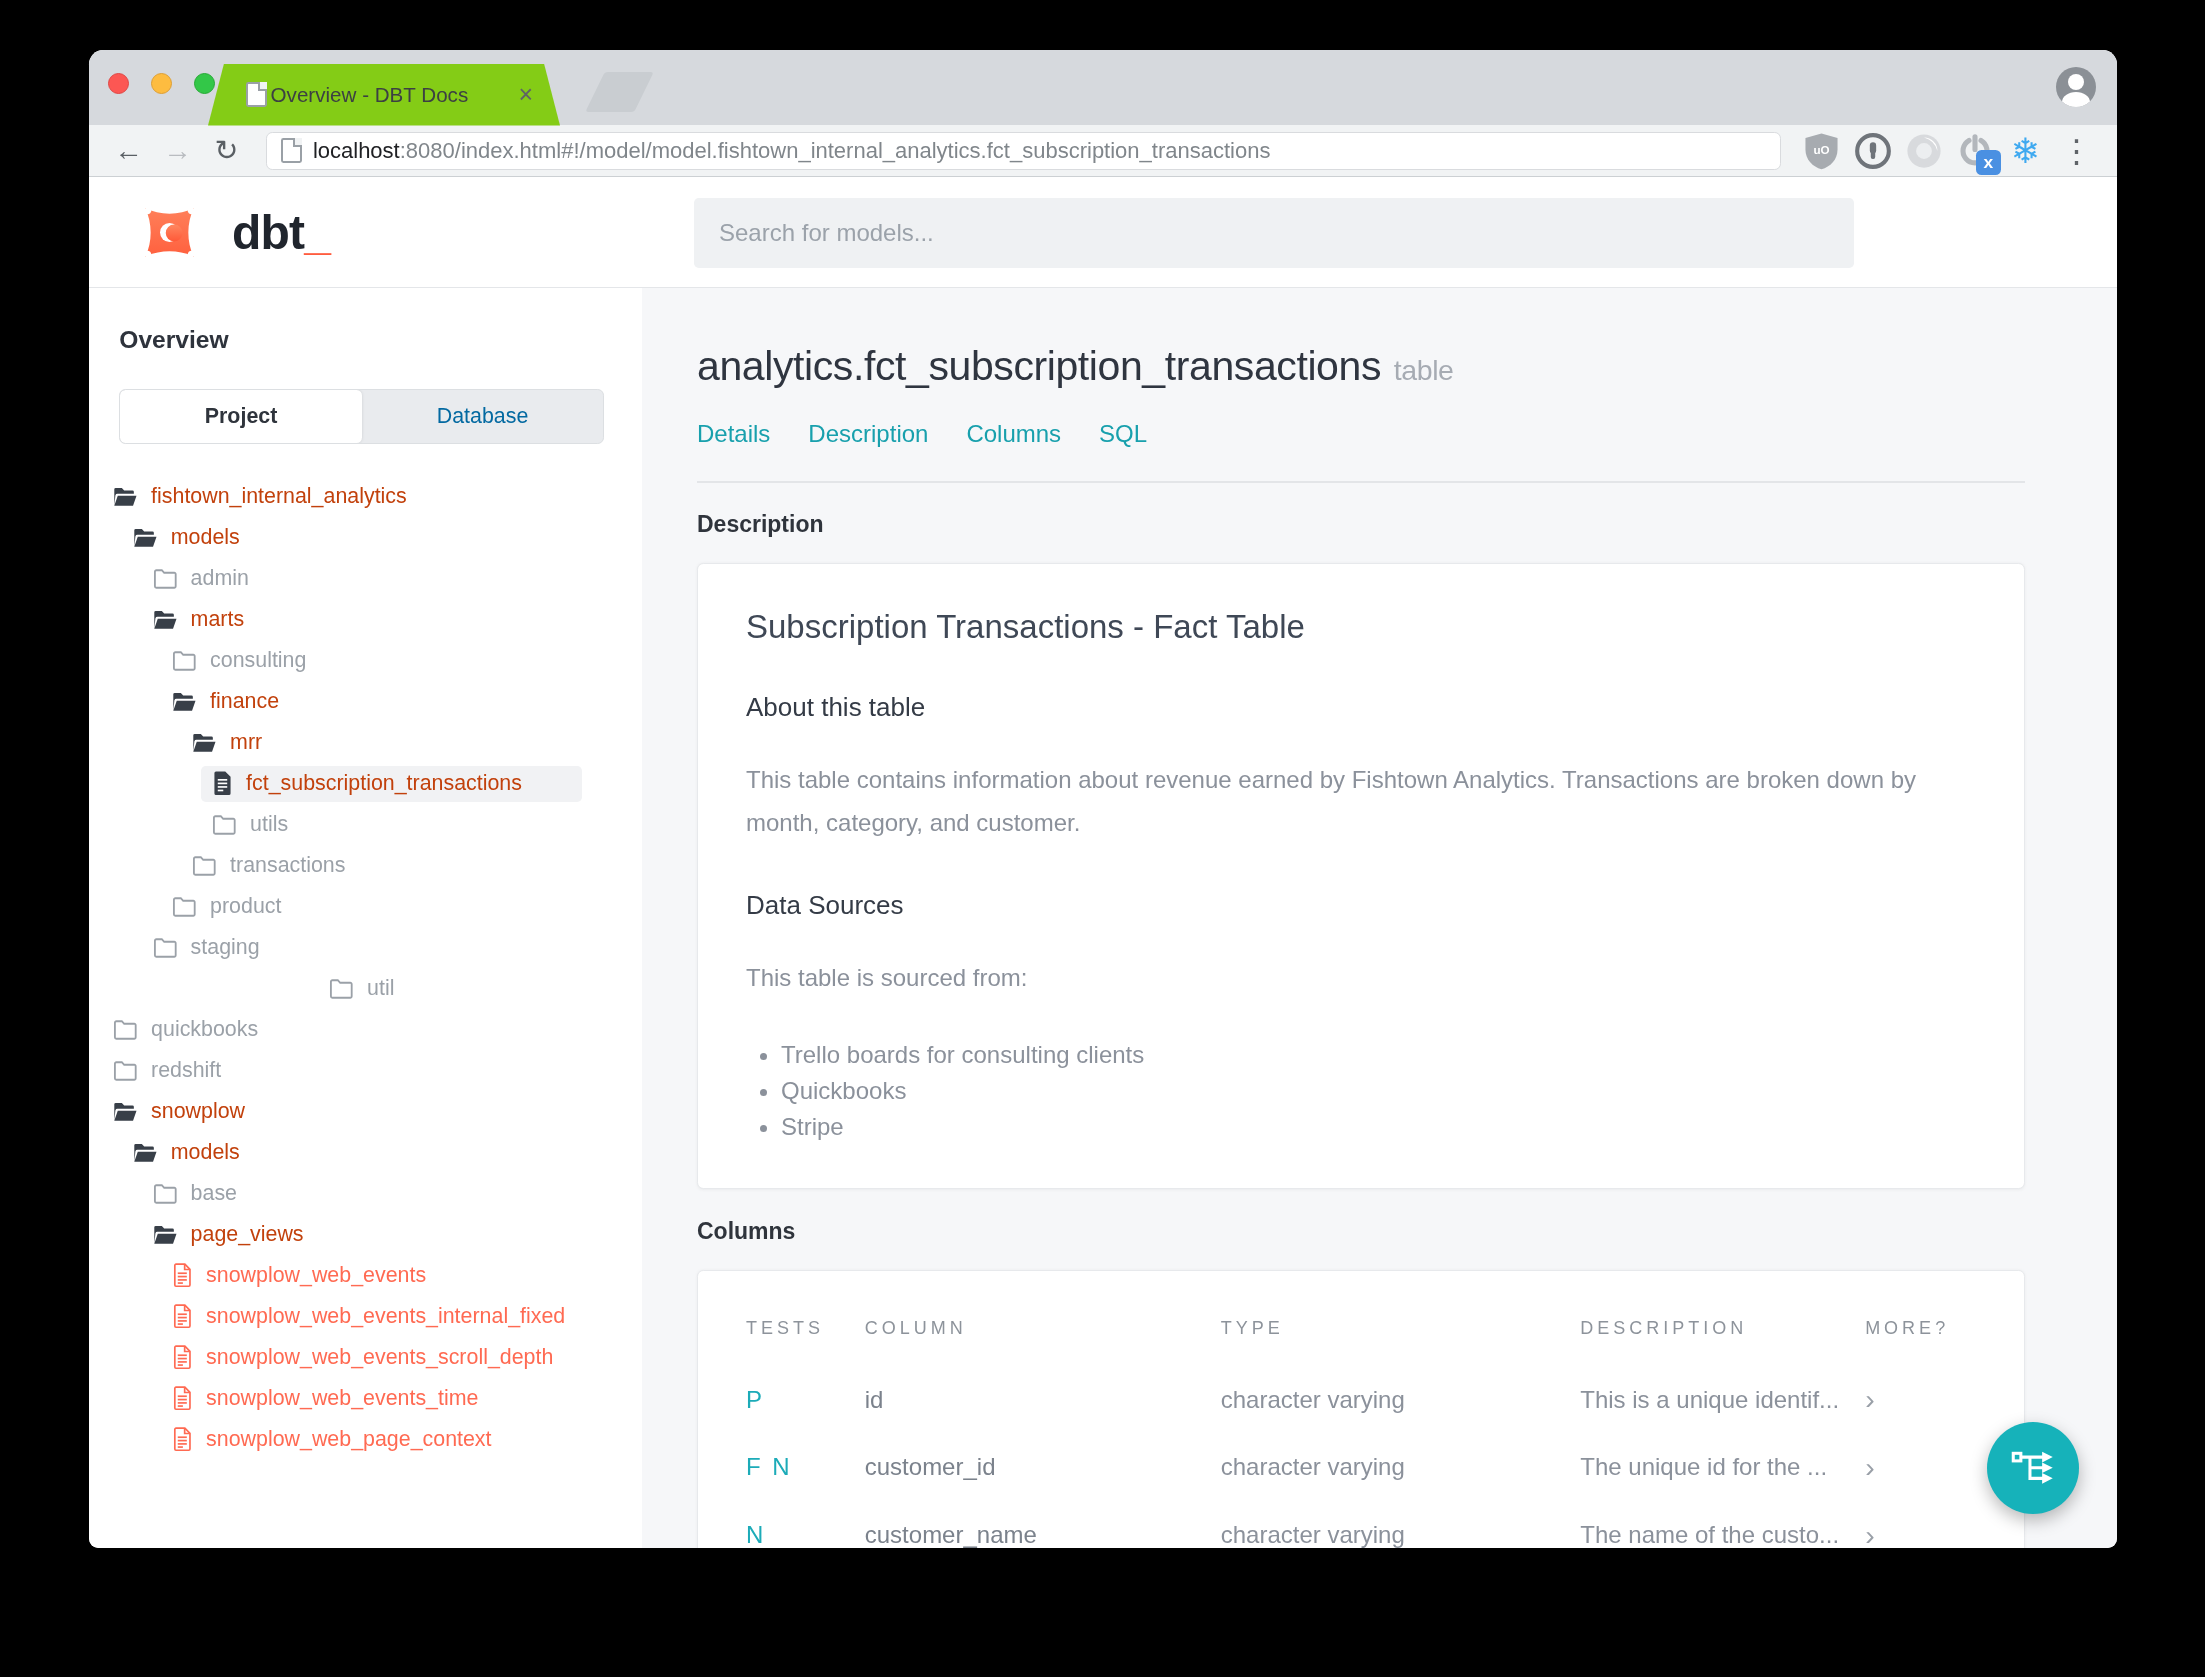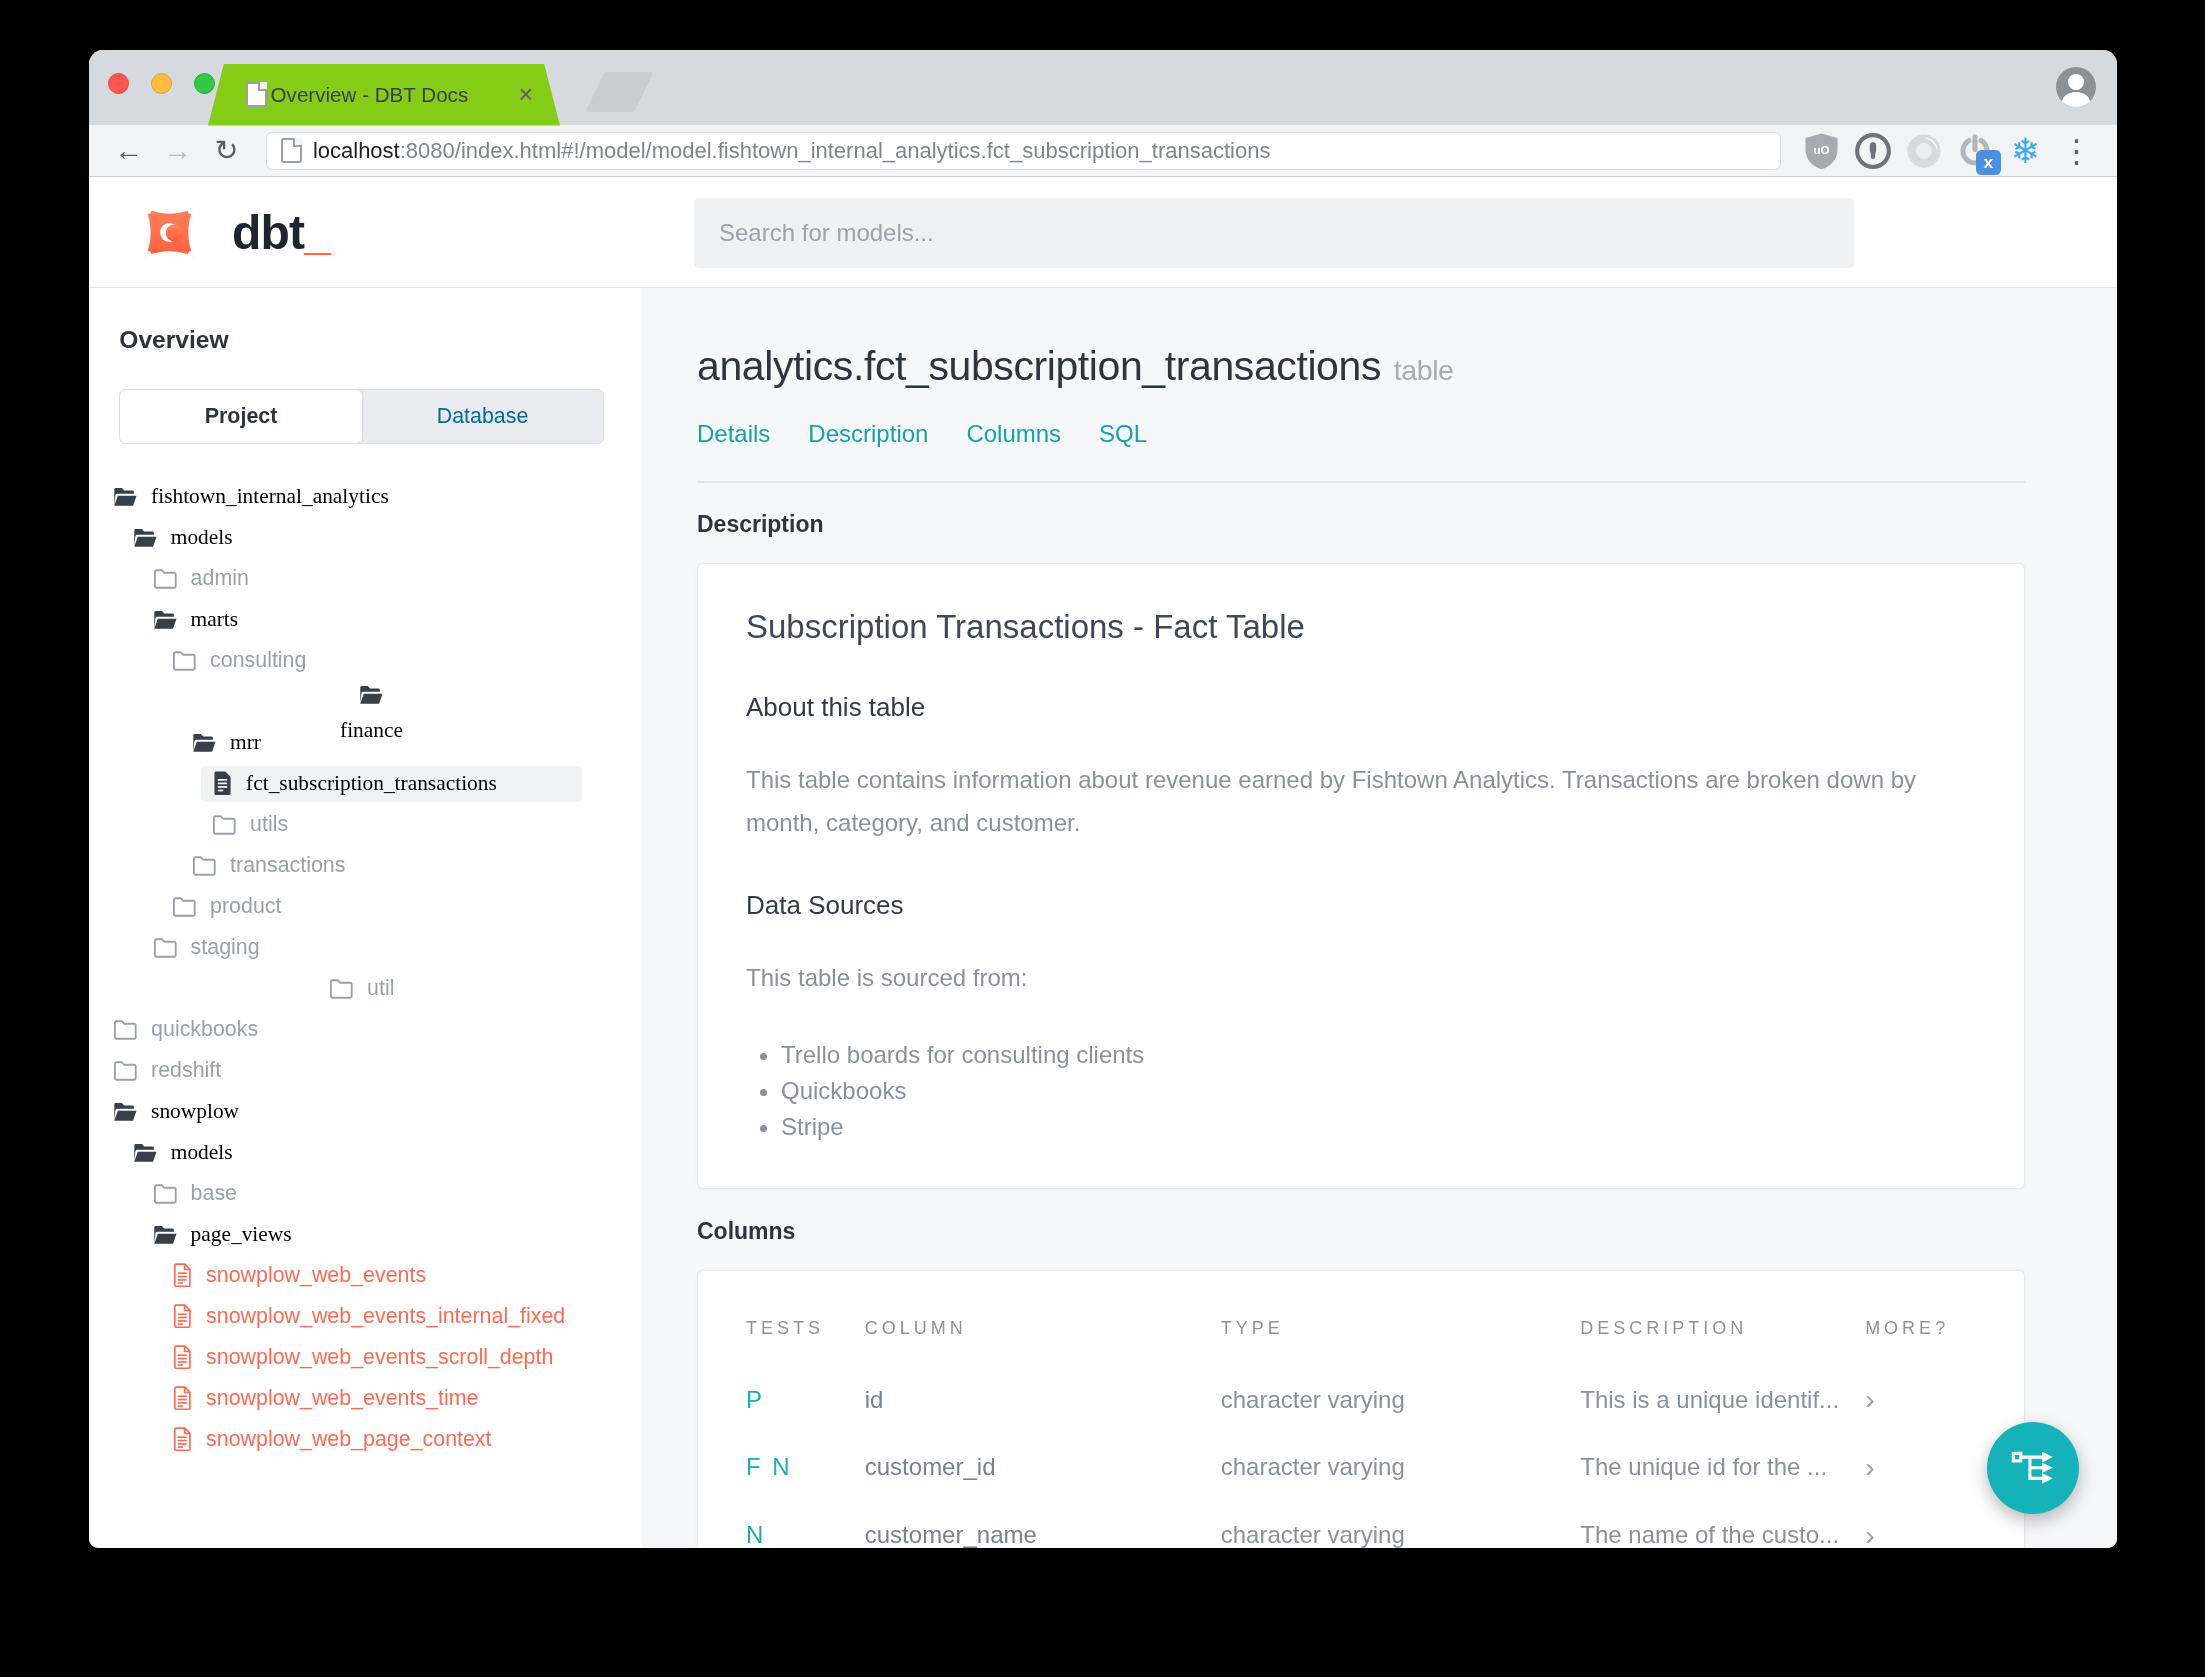--- a/index.html
+++ b/index.html
@@ -69,21 +69,21 @@
             border-radius:6.3px; margin:35px 0 32px 6.3px; overflow:hidden; }
   .seg { flex:1; display:flex; align-items:center; justify-content:center; font-size:21.4px; }
   .seg.active { background:#fff; border-radius:5.5px; box-shadow:0 0 3.2px rgba(0,0,0,.12);
                 font-weight:bold; color:#2f343c; }
   .seg.inactive { color:#0369a1; }
   .tree { width:469px; }
   .trow { height:41px; display:flex; align-items:center; }
   .ti { display:flex; align-items:center; gap:13.5px; height:36px; padding:0 11px; margin-left:-11px;
         flex:1; border-radius:4.8px; font-size:21.4px; white-space:nowrap; }
   .ti.selected { background:#f1f2f4; }
-  .ti.dark { color:#000000;font-family:Liberation Serif, serif; } .ti.grey { color:#9ba1a8; } .ti.red { color:#ff6a52; }
+  .ti.dark { color:#c2410c; } .ti.grey { color:#9ba1a8; } .ti.red { color:#ff6a52; }
   .ti svg { flex:none; }
 
   .main { flex:1; background:#f6f7f9; padding:55px 0 0 55px; overflow:hidden; }
   .content { width:1328px; }
   .page-title { font-size:41px; color:#2f3540; letter-spacing:-0.4px; }
   .page-title .suffix { font-size:28.5px; color:#a6abb3; margin-left:12.7px; }
   .anchors { display:flex; gap:38px; margin-top:30px; }
   .anchors a { font-size:24px; color:#18a0ad; text-decoration:none; }
   .divider { height:1.6px; background:#e3e5e8; margin-top:33px; }
   .sec-heading { font-size:23px; font-weight:bold; color:#2f343c; margin-top:28.5px; }
@@ -248,21 +248,21 @@
             <div class="ti grey" style="margin-left: 48px;">
               <span style="display: flex;">
                 <svg width="24.6" height="21.4" viewBox="0 0 24 21" fill="none" stroke="#9ba1a8" stroke-width="1.8">
                   <path d="M1.8 18 V3.6 A1.4 1.4 0 0 1 3.2 2.2 H8.6 L10.9 4.7 H20.8 A1.4 1.4 0 0 1 22.2 6.1 V18 A1.4 1.4 0 0 1 20.8 19.4 H3.2 A1.4 1.4 0 0 1 1.8 18 Z"></path>
                 </svg>
               </span>
               <span>consulting</span>
             </div>
           </div>
           <div class="trow">
-            <div class="ti dark" style="margin-left: 48px; flex-direction: column;">
+            <div class="ti dark" style="margin-left: 48px;">
               <span style="display: flex;">
                 <svg width="24.6" height="21.4" viewBox="0 0 24 21" fill="#383f48">
                   <path d="M1.2 19.3 L4.6 9.6 H23 L19.6 19.3 Z M1.2 19.3 V3.3 A1.4 1.4 0 0 1 2.6 1.9 H8.6 L10.9 4.3 H19 A1.4 1.4 0 0 1 20.4 5.7 V7.6 H4.2 A2 2 0 0 0 2.3 9 Z"></path>
                 </svg>
               </span>
               <span>finance</span>
             </div>
           </div>
           <div class="trow">
             <div class="ti dark" style="margin-left: 68px;">

